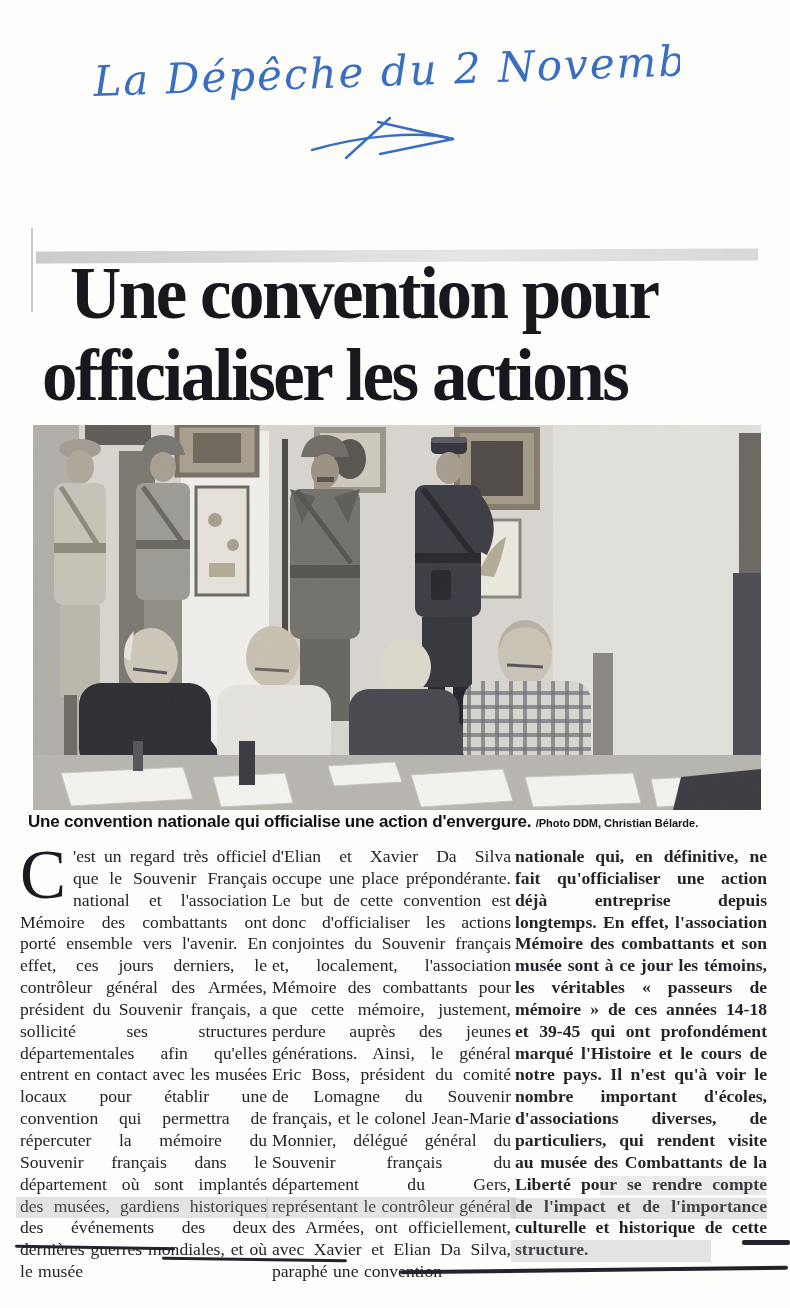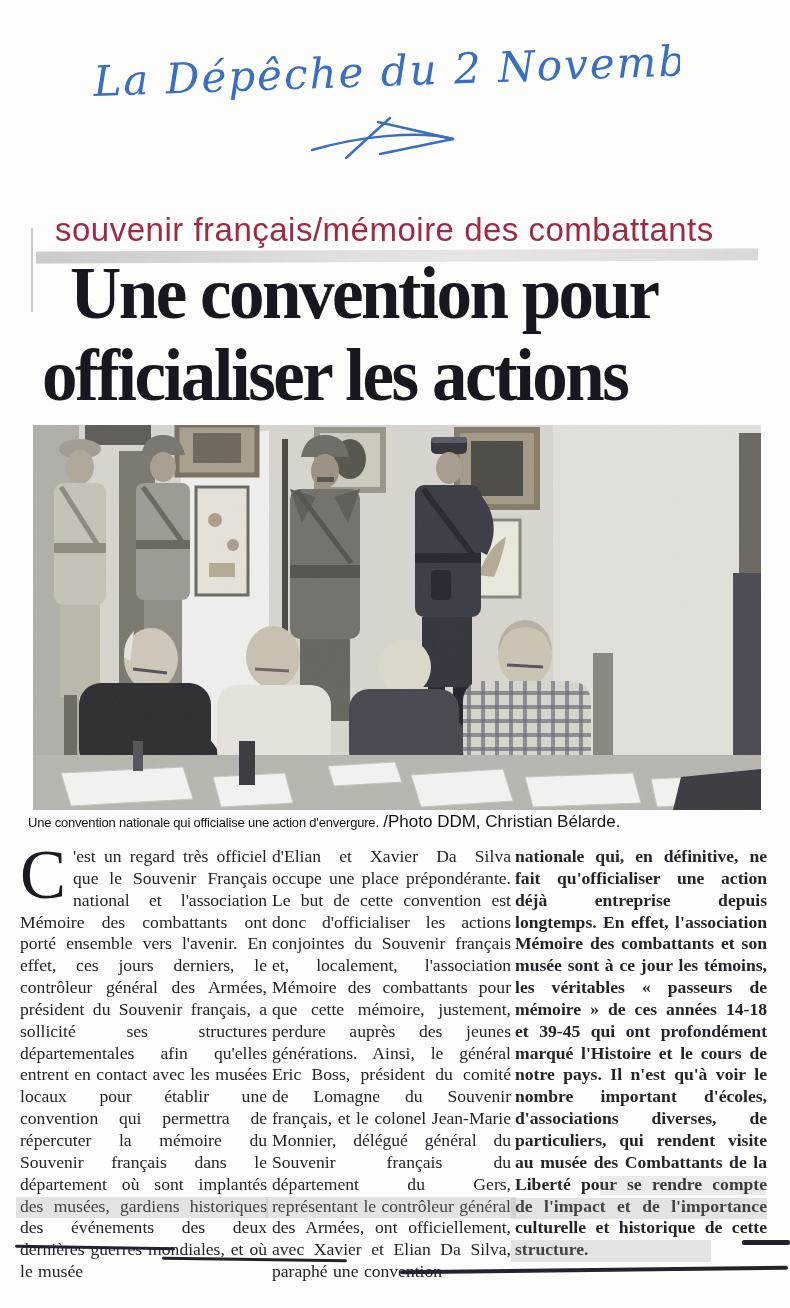--- a/index.html
+++ b/index.html
@@ -31,22 +31,22 @@
   }
   .headline .l1{display:block;margin-left:30px;}
   .headline .l2{display:block;margin-left:2px;}
   
   .photo{position:absolute;left:33px;top:425px;width:728px;height:385px;}
   
   .caption{
     position:absolute;left:28px;top:812px;width:745px;
     font-family:"Liberation Sans",sans-serif;color:#121216;
   }
-  .caption .main{font-size:13px;font-weight:400;letter-spacing:-.2px;}
-  .caption .credit{font-size:17px;font-weight:400;}
+  .caption .main{font-size:17px;font-weight:700;letter-spacing:-.2px;}
+  .caption .credit{font-size:11px;font-weight:700;}
   
   .col{
     position:absolute;top:846px;
     font-size:17.6px;line-height:21.85px;text-align:justify;
     color:#242329;word-spacing:1px;
   }
   .col1{left:20px;width:247px;}
   .col2{left:272px;width:239px;}
   .col3{left:515px;width:252px;font-weight:bold;}
   .dropcap{
@@ -66,21 +66,20 @@
   <svg class="note-svg" viewBox="0 0 620 150">
     <text x="34" y="78" font-family="DejaVu Serif, serif" font-style="italic" font-size="42" fill="#3a6ec0" letter-spacing="2" transform="rotate(-2 34 78)">La Dépêche du 2 Novembre 2015</text>
     <g stroke="#3a6ec0" stroke-width="2.4" fill="none" stroke-linecap="round">
       <path d="M252,132 C300,118 360,112 393,121"></path>
       <path d="M393,121 L318,104"></path>
       <path d="M393,121 L320,136"></path>
       <path d="M330,100 L286,140"></path>
     </g>
   </svg>
 
-  <div class="kicker">souvenir français/mémoire des combattants</div>
   <div class="kicker-smudge"></div>
   <div class="foldline"></div>
 
   <h1 class="headline" style="margin:0;">
     <span class="l1">Une convention pour</span>
     <span class="l2">officialiser les actions</span>
   </h1>
 
   <svg class="photo" viewBox="0 0 728 385" preserveAspectRatio="none">
     <defs>

